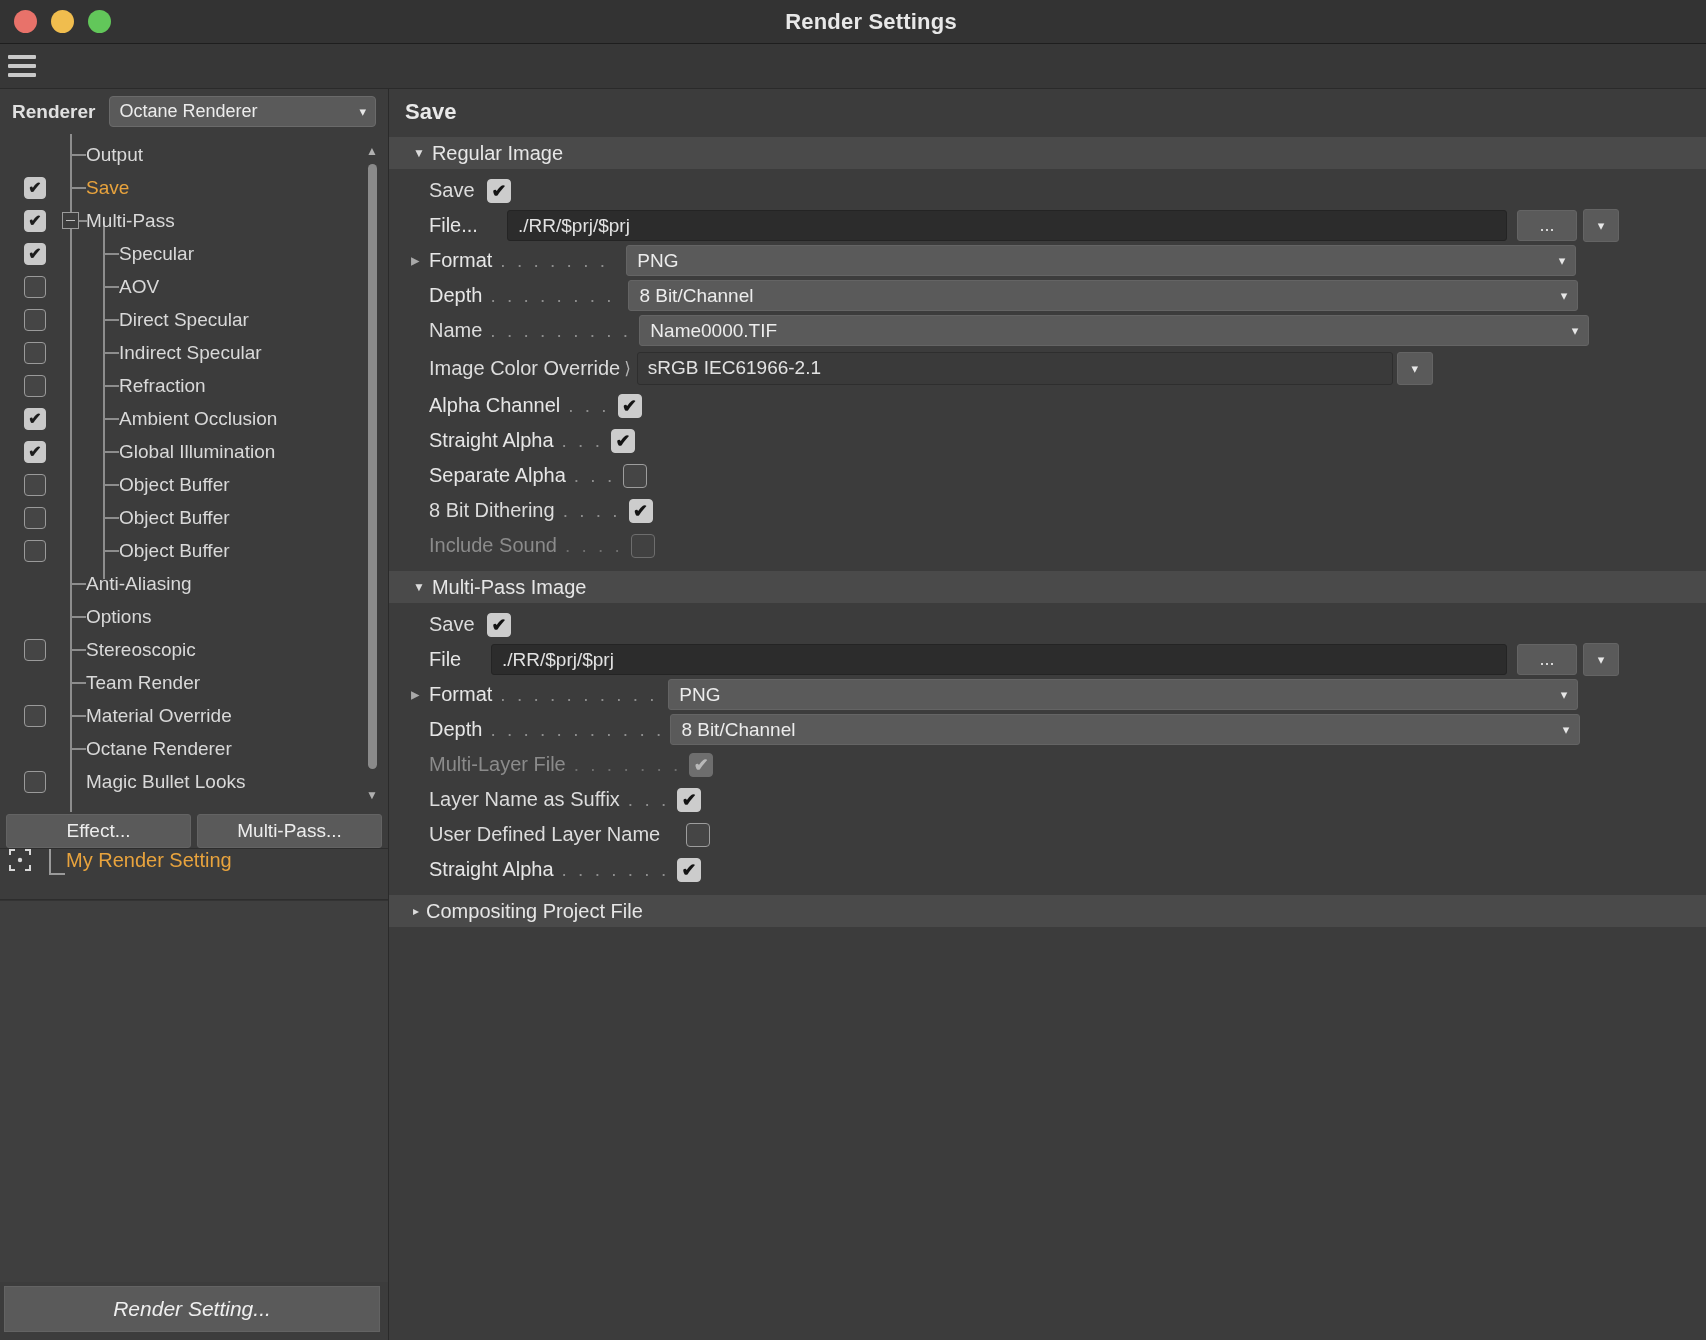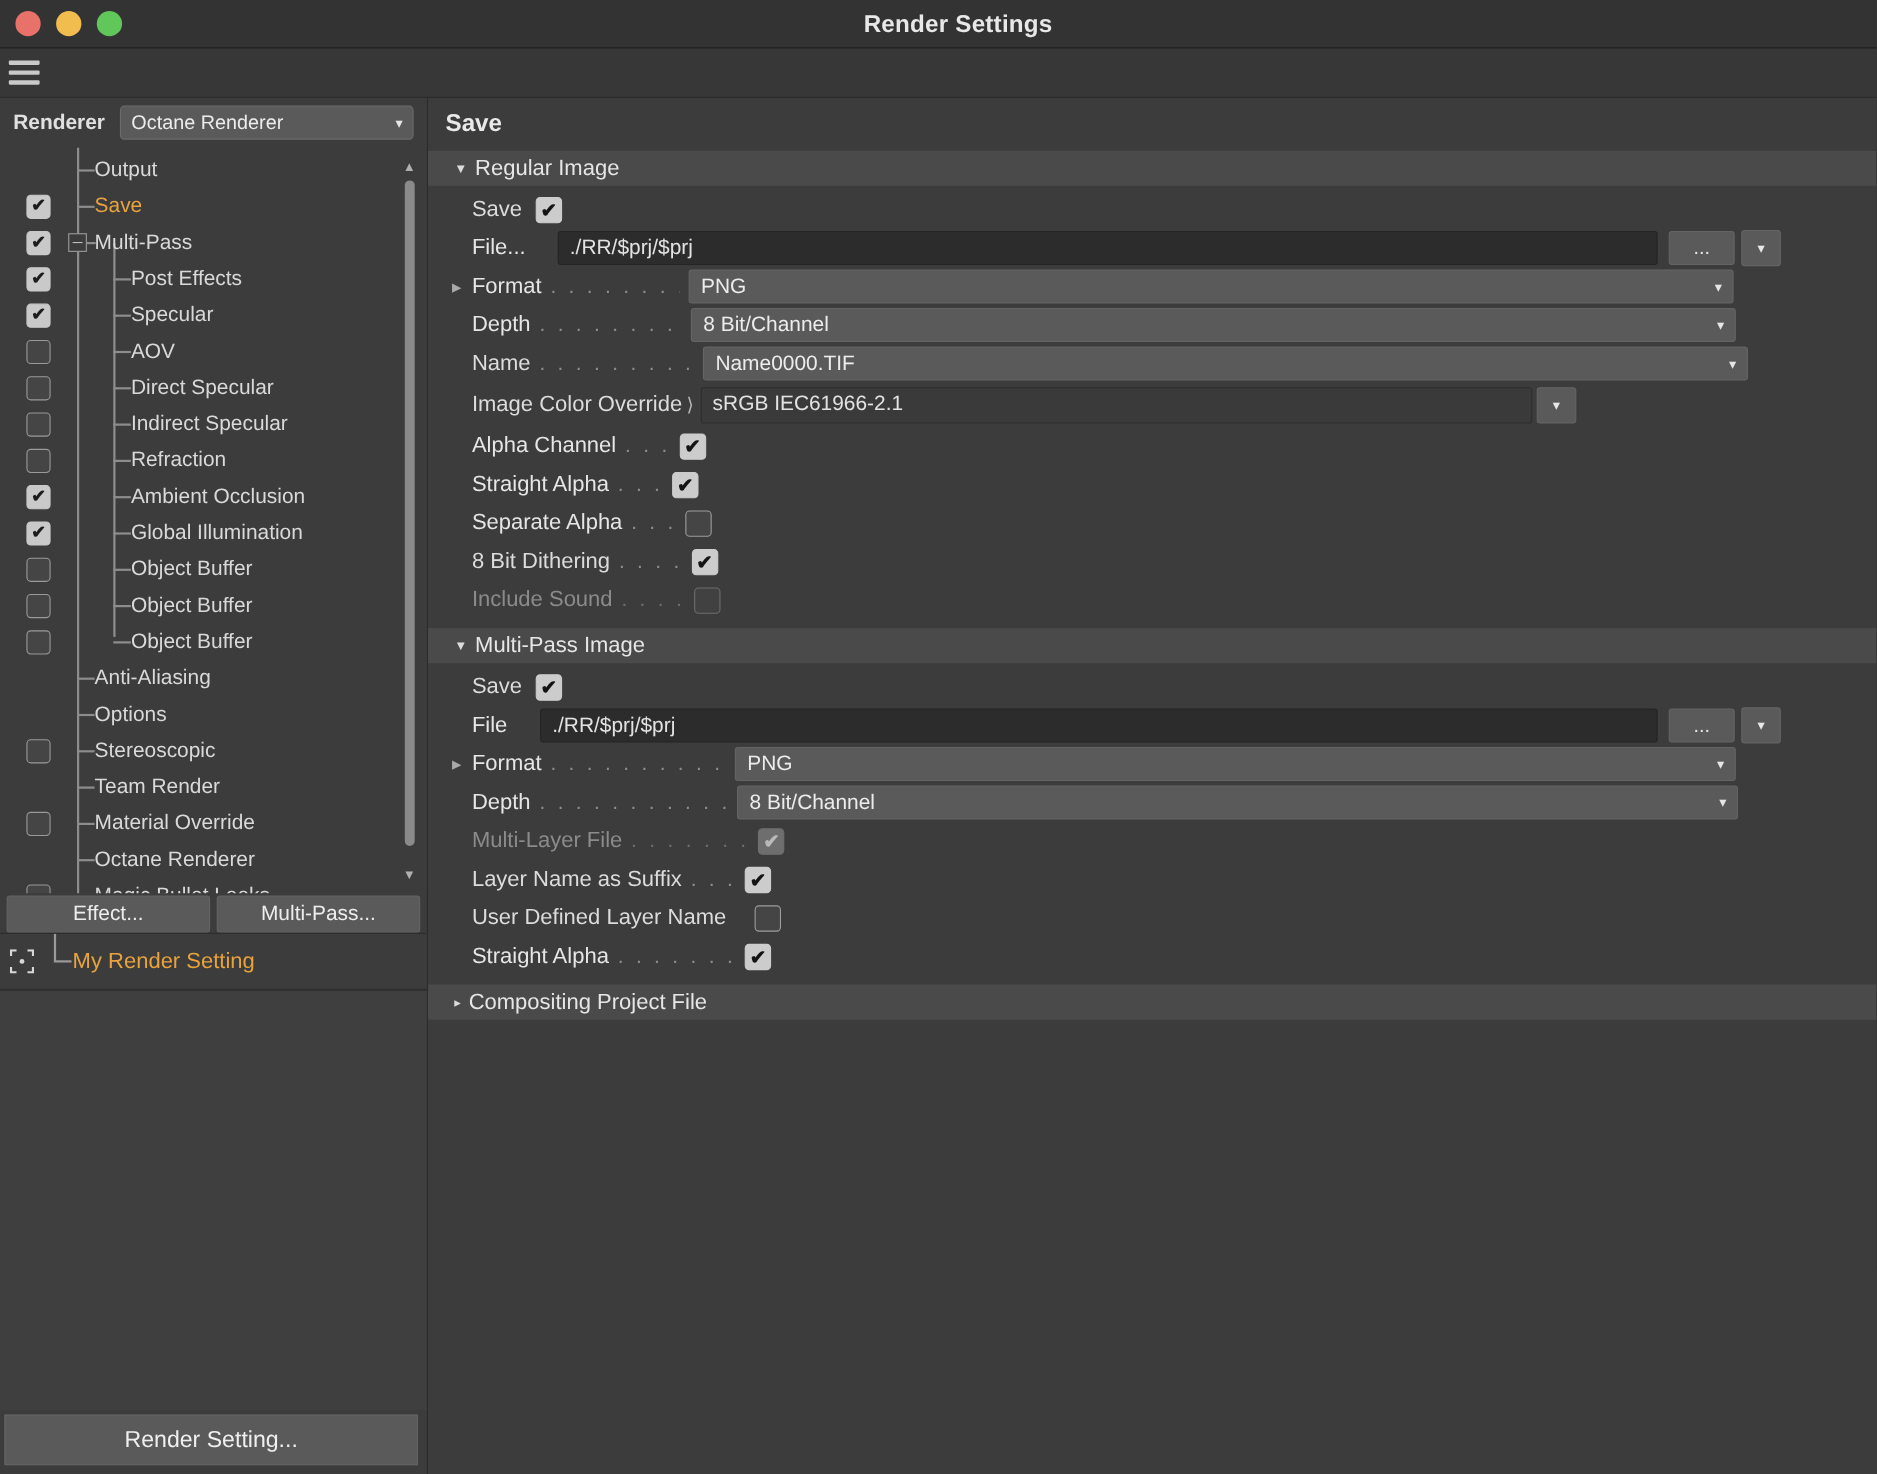--- a/index.html
+++ b/index.html
@@ -127,30 +127,30 @@
   
   .btnrow { display: flex; gap: 6px; padding: 2px 6px 0 6px; }
   .pbtn {
     flex: 1; height: 34px; background: #5a5a5a;
     border: 1px solid #636363; border-radius: 3px;
     display: flex; align-items: center; justify-content: center;
     font-size: 19px; color: #ededed; cursor: pointer;
   }
 
   .settingrow {
-    height: 52px; display: flex; align-items: center;
+    height: 52px; display: flex; 
     border-top: 1px solid #2d2d2d; border-bottom: 1px solid #2d2d2d;
     background: #3c3c3c;
   }
   .target-icon { width: 40px; flex: 0 0 40px; display: flex; justify-content: center; }
   .target-icon svg { width: 22px; height: 22px; }
   .setting-name { font-size: 20px; color: #e8a33d; position: relative; }
 
   .leftfill { flex: 1; background: #3f3f3f; border-top: 1px solid #333; }
-  .bottombtnwrap { padding: 4px; }
+  .bottombtnwrap { padding: 4px; font-style: italic; }
   .bottombtn {
     height: 46px; margin: 0 4px 4px 0; background: #5a5a5a;
     border: 1px solid #636363;
     display: flex; align-items: center; justify-content: center;
     font-size: 21px; color: #efefef; cursor: pointer;
   }
 
   
   .right { flex: 1; background: #3c3c3c; position: relative; overflow: hidden; }
   .panel-title {
@@ -280,29 +280,20 @@
           </div>
           <div class="trow">
             <div class="cbcell">
               <div class="cb on"></div>
             </div>
             <div style="position: relative; flex: 0 0 31px; height: 100%;">
               <div class="boxminus" style="left: 7px; top: calc(50% - 9px);"></div>
               <div class="dash" style="left: 24px; top: calc(50% - 1px); width: 8px;"></div>
             </div>
             <div class="tlabel">Multi-Pass</div>
-          </div>
-          <div class="trow">
-            <div class="cbcell">
-              <div class="cb on"></div>
-            </div>
-            <div style="position: relative; flex: 0 0 64px; height: 100%;">
-              <div class="dash" style="left: 48px; top: calc(50% - 1px); width: 16px;"></div>
-            </div>
-            <div class="tlabel">Post Effects</div>
           </div>
           <div class="trow">
             <div class="cbcell">
               <div class="cb on"></div>
             </div>
             <div style="position: relative; flex: 0 0 64px; height: 100%;">
               <div class="dash" style="left: 48px; top: calc(50% - 1px); width: 16px;"></div>
             </div>
             <div class="tlabel">Specular</div>
           </div>

